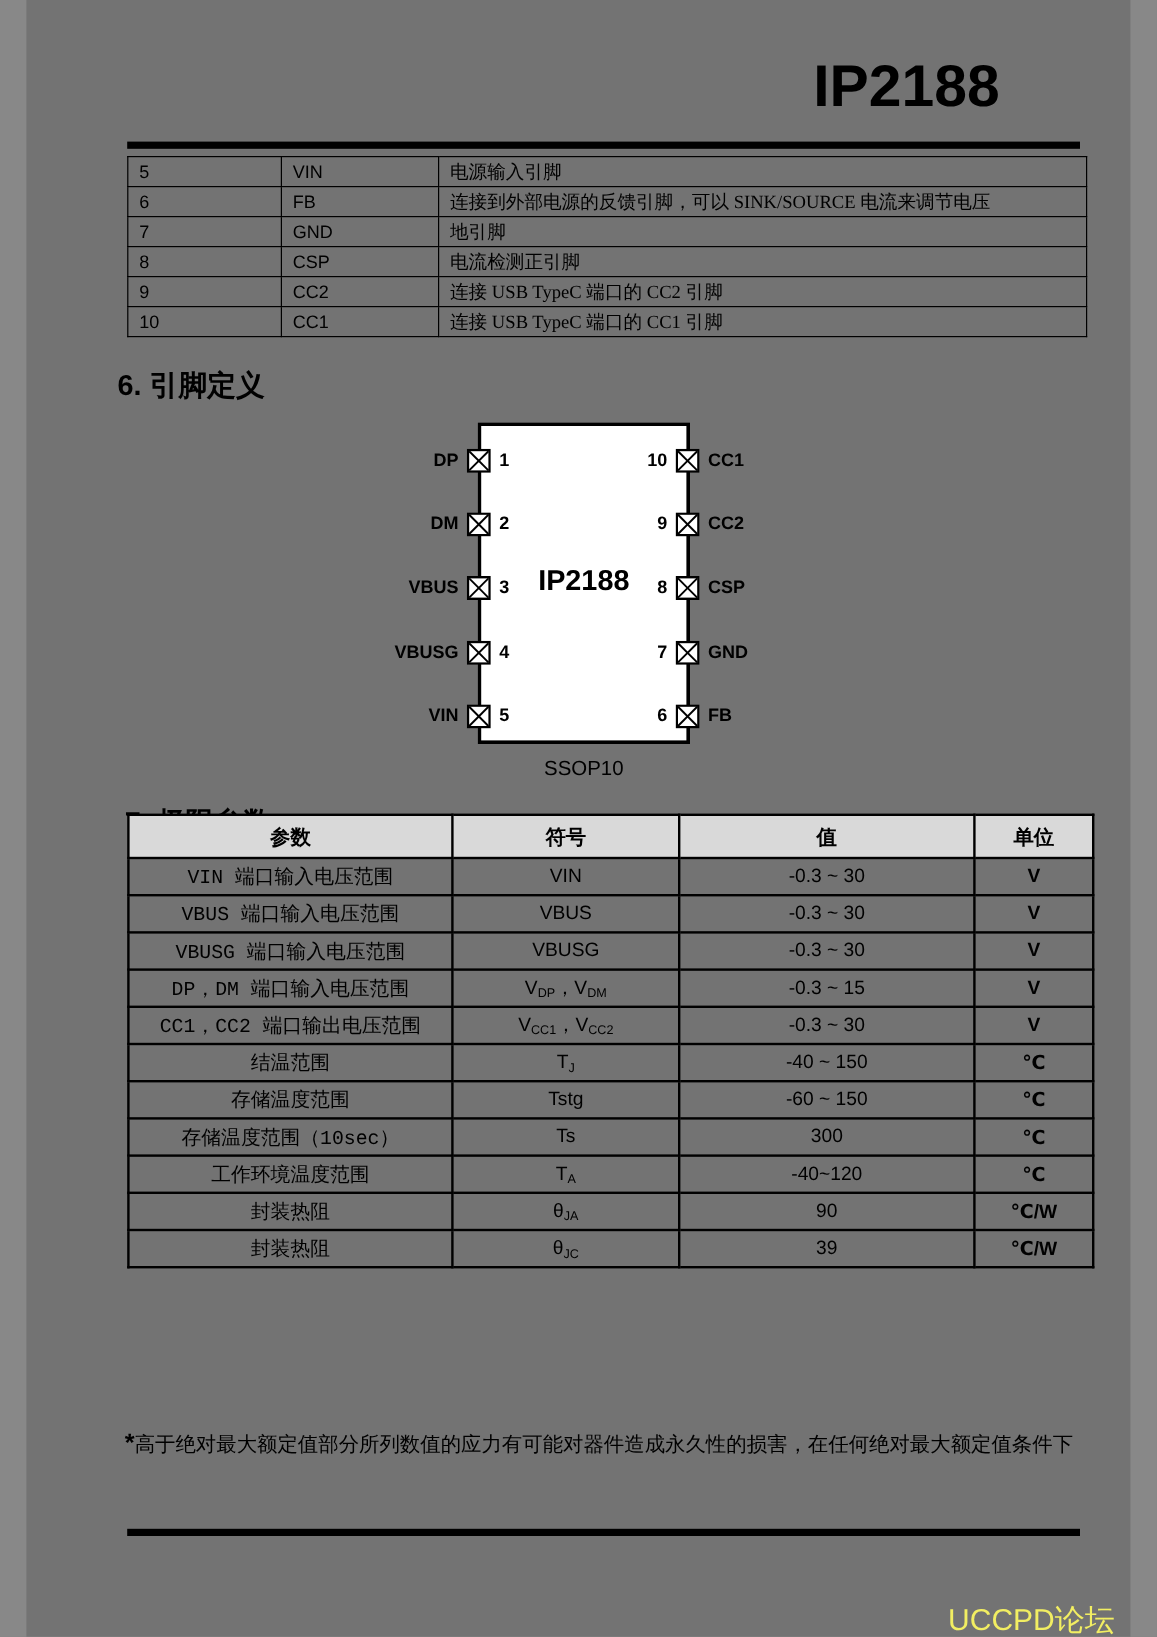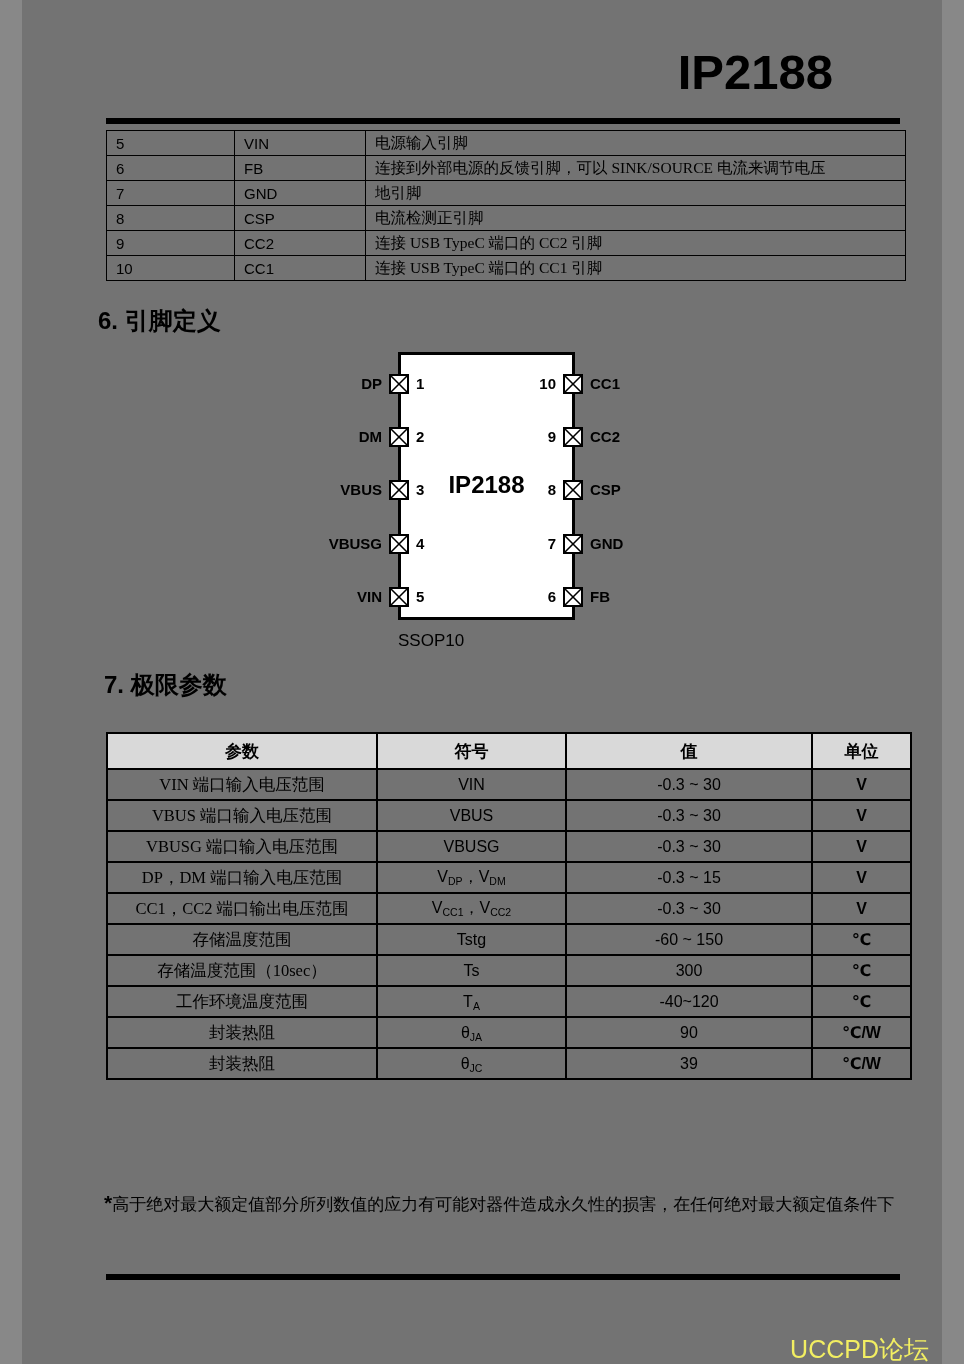--- a/index.html
+++ b/index.html
@@ -38,46 +38,46 @@
   .chip { position:absolute; left:0; top:340px; width:964px; height:315px; }
   .chip-body {
     position:absolute; left:376px; top:12px; width:177px; height:268px;
     border:3px solid #000; box-sizing:border-box; background:#fff;
   }
   .chip-name {
     position:absolute; left:376px; top:132px; width:177px; text-align:center;
     font-size:24px; font-weight:700; line-height:26px;
   }
   .chip-pkg {
-    position:absolute; left:376px; top:291px; width:177px; 
+    position:absolute; left:376px; top:291px; width:177px; text-align:center;
     font-size:17px; font-weight:400;
   }
   .pin { position:absolute; height:20px; display:flex; align-items:center; gap:7px;
          font-weight:700; font-size:15px; line-height:20px; }
   .pin-left  { left:280px; }
   .pin-right { left:504px; }
   .pin-left  .pin-label { width:80px; text-align:right; }
   .pin-right .pin-num   { width:30px; text-align:right; }
   .pin-box { width:20px; height:20px; flex:0 0 20px; display:block; }
 
   
   .limits-table {
-    position:absolute; left:84px; top:732px; width:804px;
+    position:absolute; left:84px; top:678px; width:804px;
     border-collapse:collapse; table-layout:fixed;padding-left:45px;
   }
   .limits-table th {
     border:2px solid #000; border-bottom:2.5px solid #000;
     background:#D9D9D9; height:32px; font-size:17px; font-weight:700;
     text-align:center; vertical-align:middle;
   }
   .limits-table td {
     border:2px solid #000; height:29px; font-size:16px;
     text-align:center; vertical-align:middle; padding:0 2px;
   }
-  .limits-table td.param { font-family:Liberation Serif, serif; font-size:16.5px; }
+  .limits-table td.param { font-family:Liberation Mono, monospace; font-size:16.5px; }
   .limits-table td.unit  { font-weight:700; }
   .limits-table sub { font-size:10.5px; vertical-align:-3px; line-height:0; }
 
   
   .footnote {
     position:absolute; left:82px; top:1184px; width:810px; margin:0;
     font-family:"Liberation Serif","DejaVu Serif",serif;
     font-size:17px; line-height:38px;
   }
   .fn-star { font-weight:700; font-size:21px; font-family:"Liberation Sans",sans-serif; }
@@ -298,20 +298,26 @@
           <td class="value">-0.3 ~ 15</td>
           <td class="unit">V</td>
         </tr>
         <tr>
           <td class="param">CC1，CC2 端口输出电压范围</td>
           <td class="symbol"><span>V</span><sub>CC1</sub><span>，</span><span>V</span><sub>CC2</sub></td>
           <td class="value">-0.3 ~ 30</td>
           <td class="unit">V</td>
         </tr>
         <tr>
+          <td class="param">结温范围</td>
+          <td class="symbol"><span>T</span><sub>J</sub></td>
+          <td class="value">-40 ~ 150</td>
+          <td class="unit">℃</td>
+        </tr>
+        <tr>
           <td class="param">存储温度范围</td>
           <td class="symbol"><span>Tstg</span></td>
           <td class="value">-60 ~ 150</td>
           <td class="unit">℃</td>
         </tr>
         <tr>
           <td class="param">存储温度范围（10sec）</td>
           <td class="symbol"><span>Ts</span></td>
           <td class="value">300</td>
           <td class="unit">℃</td>

